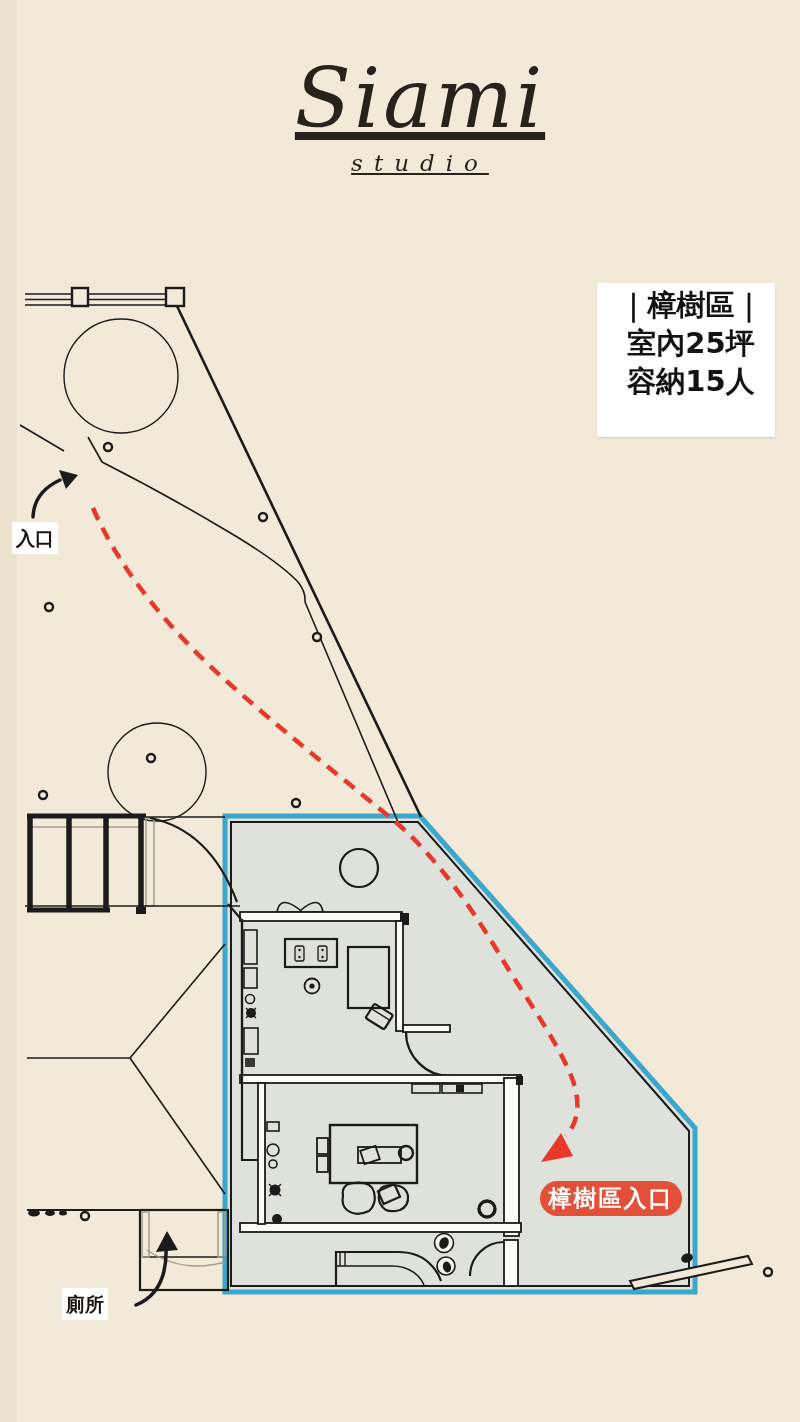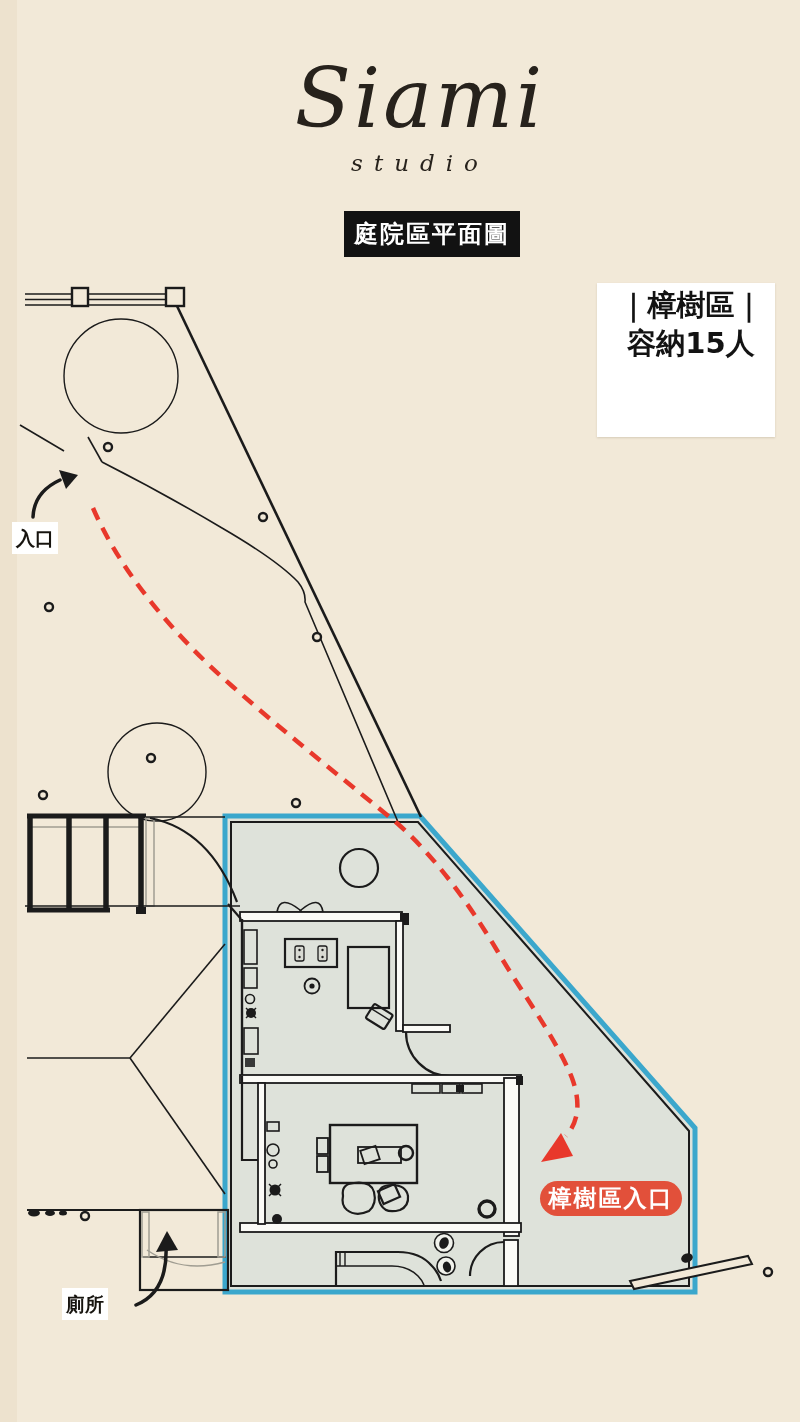--- a/index.html
+++ b/index.html
@@ -30,21 +30,21 @@
   .w25{stroke-width:2.6;} .w3{stroke-width:3.4;} .w5{stroke-width:5;}
   .wall{fill:var(--wall_fill);stroke:var(--plan_line);stroke-width:1.8;}
   .gray{stroke:var(--soft_gray);fill:none;stroke-width:1.5;}
   .darkfill{fill:var(--plan_line);stroke:none;}
   .dot{fill:var(--background);stroke:var(--plan_line);stroke-width:2.4;}
   .route{stroke:var(--route_red);stroke-width:4.5;fill:none;stroke-dasharray:13 9;}
   .routehead{fill:var(--route_red);stroke:none;}
   .arrow{stroke:var(--plan_line);stroke-width:3.5;fill:none;stroke-linecap:round;}
 
   
-  .logo{position:absolute;left:200px;top:56px;width:440px;text-align:center;}
+  .logo{position:absolute;left:200px;top:56px;width:440px;text-align:center;text-decoration:underline;}
   .logo .brand{
     font-family:"DejaVu Serif","Liberation Serif",serif;font-style:italic;
     font-size:82px;line-height:1.05;letter-spacing:3px;font-weight:400;
   }
   .logo .sub{
     font-family:"DejaVu Serif","Liberation Serif",serif;font-style:italic;
     font-size:23px;letter-spacing:11px;margin-top:8px;
   }
   .title-badge{
     position:absolute;left:344px;top:211px;background:var(--title_badge_bg);
@@ -265,24 +265,24 @@
       <path d="M 136 1305 Q 168 1292 166 1246" class="arrow"></path>
       <polygon points="167,1231 156,1252 178,1250" class="darkfill"></polygon>
     </g>
   </svg>
 
   <div class="logo">
     <div class="brand">Siami</div>
     <div class="sub">studio</div>
   </div>
 
-  <div class="title-badge">庭院區平面圖</div>
 
   <div class="info-box">
     <div>｜樟樹區｜</div>
+    <div>室內25坪</div>
     <div>容納15人</div>
   </div>
 
   <div class="plan-label" id="entrance-label">入口</div>
 
   <div class="plan-label" id="toilet-label">廁所</div>
 
   <div class="zone-badge">樟樹區入口</div>
 </div>
 

